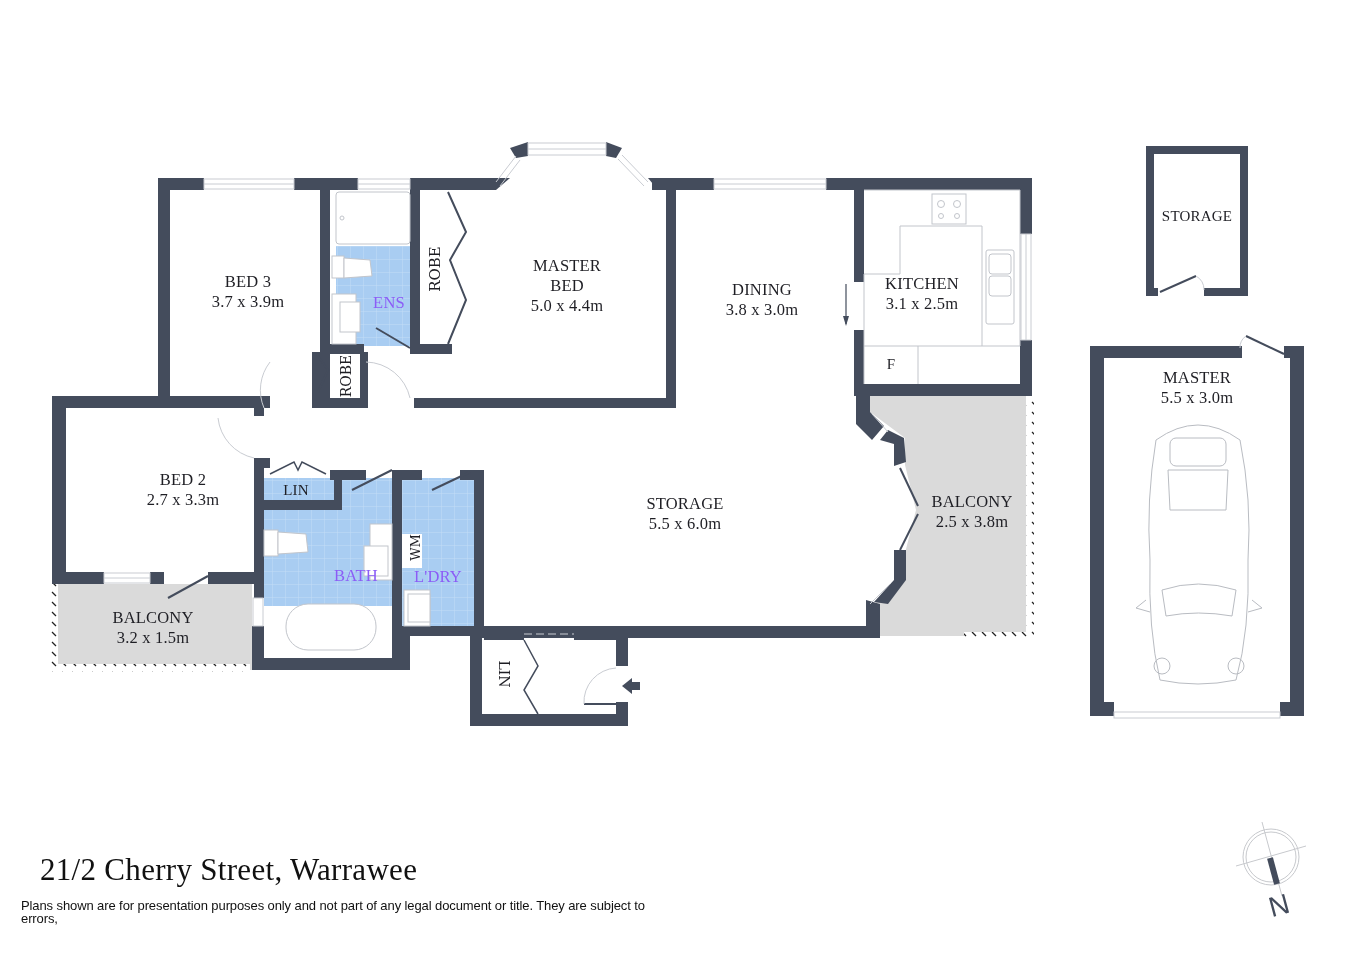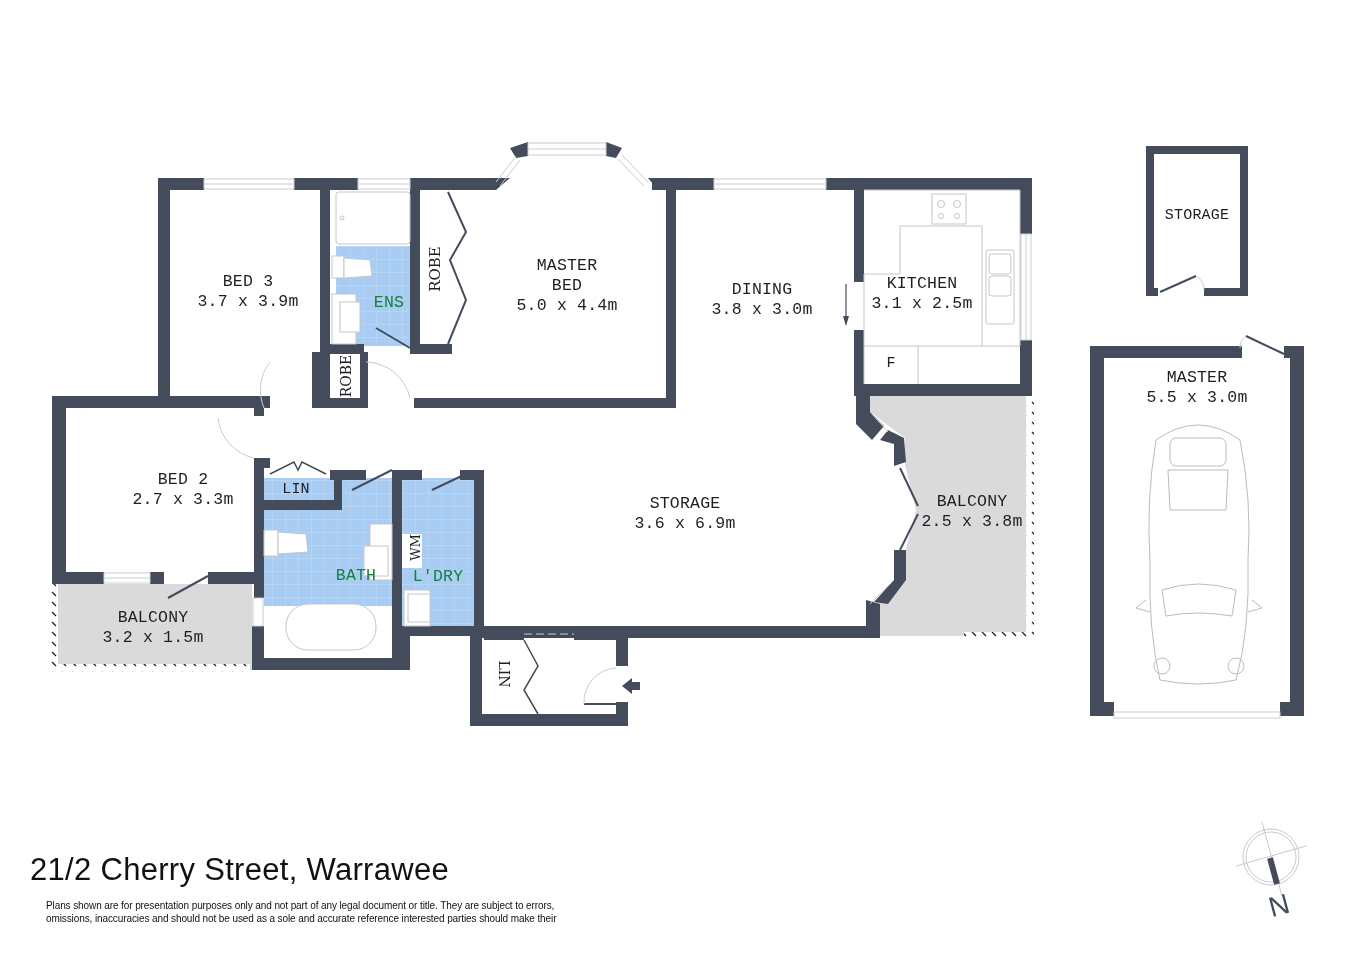--- a/index.html
+++ b/index.html
@@ -1,23 +1,23 @@
 <!DOCTYPE html>
 <html><head>
 <meta charset="utf-8">
 <style>
   html, body { margin:0; padding:0; background:#ffffff; }
   body { width:1357px; height:960px; position:relative; overflow:hidden; font-family:"DejaVu Serif", serif; }
   #plan { position:absolute; left:0; top:0; }
-  .lbl { position:absolute; text-align:center; color:#1e1e24; font-family:Liberation Mono, monospace; font-size:16.5px; line-height:20px; white-space:nowrap; transform:translateX(-50%); letter-spacing:0.2px; }
-  .lbl.blue { color:#15803d; }
+  .lbl { position:absolute; text-align:center; color:#1e1e24; font-family:Liberation Serif, serif; font-size:16.5px; line-height:20px; white-space:nowrap; transform:translateX(-50%); letter-spacing:0.2px; }
+  .lbl.blue { color:#8b5cf6; }
   .lbl.small { font-size:15px; }
   .vert { position:absolute; color:#1e1e24; font-family:"DejaVu Serif", serif; font-size:15px; white-space:nowrap; transform-origin:center center; }
-  .title { position:absolute; left:30px; top:852px; font-family:Liberation Sans, sans-serif; font-size:31px; color:#111; letter-spacing:0.3px; }
-  .disclaimer { position:absolute; left:46px; top:899px; font-family:"Liberation Sans", sans-serif; font-size:10px; line-height:13px; color:#111; letter-spacing:-0.1px; width:640px; }
+  .title { position:absolute; left:40px; top:852px; font-family:Liberation Serif, serif; font-size:31px; color:#111; letter-spacing:0.3px; }
+  .disclaimer { position:absolute; left:21px; top:899px; font-family:"Liberation Sans", sans-serif; font-size:13px; line-height:13px; color:#111; letter-spacing:-0.1px; width:640px; }
 </style>
 </head>
 <body>
 
 <svg id="plan" width="1357" height="960" viewBox="0 0 1357 960" xmlns="http://www.w3.org/2000/svg">
   <defs>
     <pattern id="tiles" width="13" height="13" patternUnits="userSpaceOnUse">
       <rect width="13" height="13" fill="#a9cdf2"></rect>
       <path d="M13 0 V13 M0 13 H13" stroke="#c4ddf6" stroke-width="1"></path>
     </pattern>
@@ -277,21 +277,21 @@
 <div class="lbl" style="left:157px; top:470px;margin-left:26px;">
   <div>BED 2</div>
   <div>2.7 x 3.3m</div>
 </div>
 <div class="lbl small" style="left:296px; top:480px;">LIN</div>
 <div class="lbl blue" style="left:318px; top:566px;margin-left:38px;">BATH</div>
 <div class="lbl blue" style="left:438px; top:567px;">L'DRY</div>
 <div class="vert" style="left:402px; top:540px; font-size:13px; transform:rotate(-90deg);">WM</div>
 <div class="lbl" style="left:685px; top:494px;">
   <div>STORAGE</div>
-  <div>3.6 x 6.9m</div>
+  <div>5.5 x 6.0m</div>
 </div>
 <div class="lbl" style="left:972px; top:492px;">
   <div>BALCONY</div>
   <div>2.5 x 3.8m</div>
 </div>
 <div class="lbl" style="left:153px; top:608px;">
   <div>BALCONY</div>
   <div>3.2 x 1.5m</div>
 </div>
 <div class="vert" style="left:490px; top:666px; font-size:14px; transform:rotate(90deg);">LIN</div>
@@ -299,14 +299,13 @@
 <div class="lbl" style="left:1197px; top:368px;">
   <div>MASTER</div>
   <div>5.5 x 3.0m</div>
 </div>
 
 <div style="position:absolute; left:1269px; top:890px; font-family:'Liberation Sans', sans-serif; font-size:28px; color:#444c5c; transform:rotate(-15deg);">N</div>
 
 <div class="title">21/2 Cherry Street, Warrawee</div>
 <div class="disclaimer">
   <div>Plans shown are for presentation purposes only and not part of any legal document or title. They are subject to errors,</div>
-  <div>omissions, inaccuracies and should not be used as a sole and accurate reference interested parties should make their</div>
 </div>
 
 </body></html>

